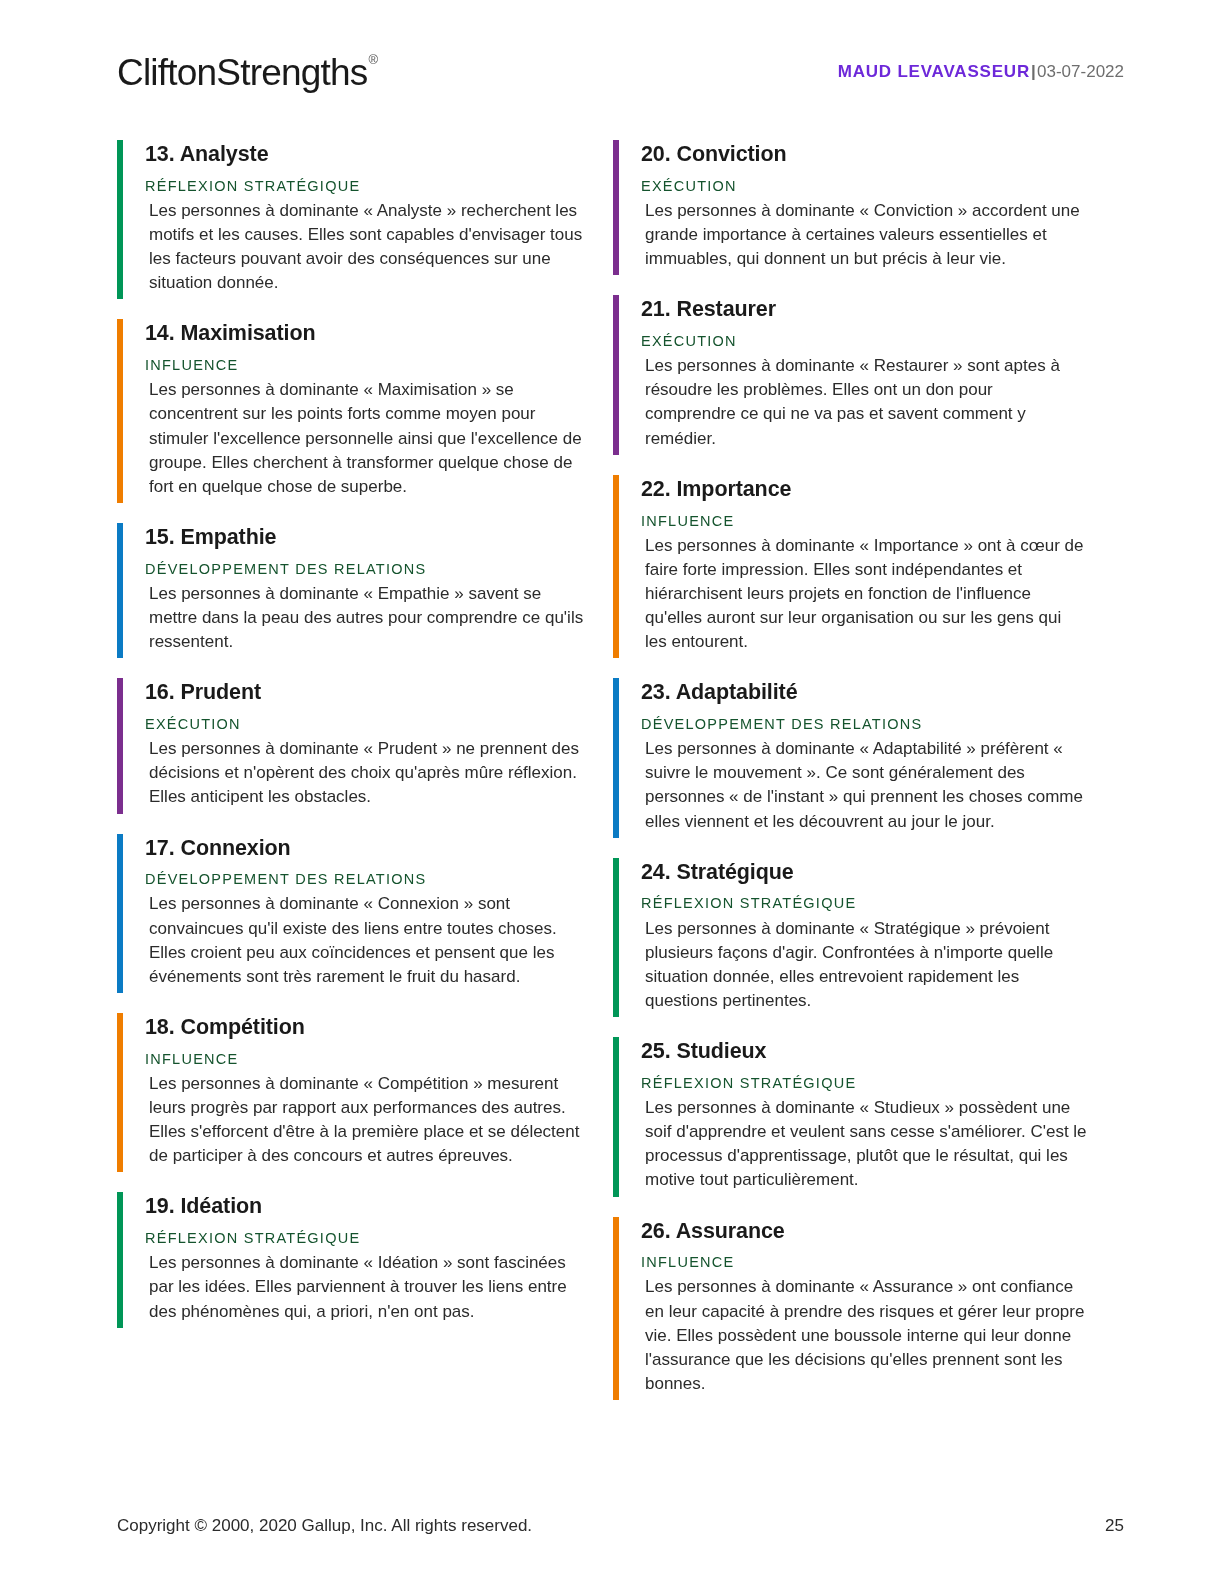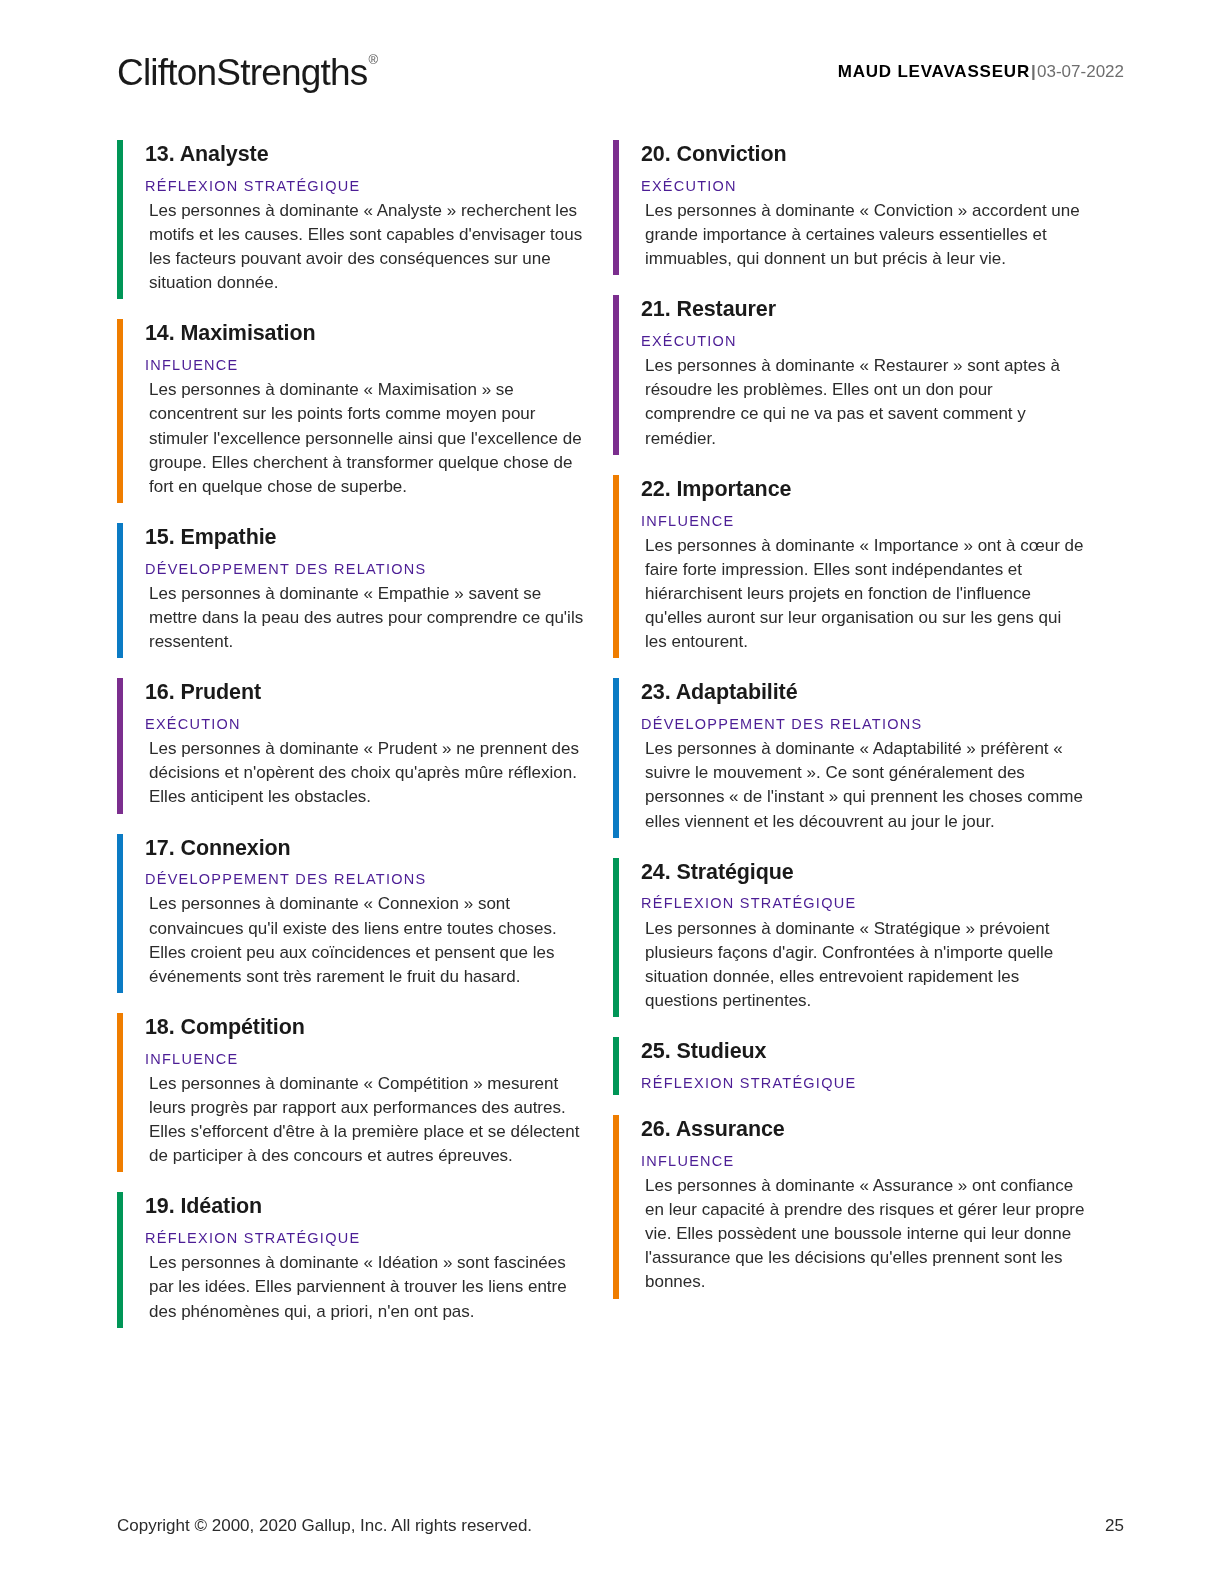--- a/index.html
+++ b/index.html
@@ -47,21 +47,21 @@
   }
   .header-meta {
     font-size: 17px;
     color: #6e6e6e;
     white-space: nowrap;
     letter-spacing: 0.3px;
   }
   .header-meta .uname {
     font-weight: bold;
     letter-spacing: 0.8px;
-    color: #000000;
+    color: #6d28d9;
   }
   .header-meta .sep {
     font-weight: bold;
     color: #6b6b6b;
     padding: 0 1px;
   }
   .header-meta .udate {
     font-weight: normal;
     color: #6e6e6e;
     letter-spacing: 0;
@@ -104,21 +104,21 @@
   .theme-title {
     font-size: 21.5px;
     color: #1a1a1a;
     font-weight: bold;
     line-height: 1.2;
     margin: 0 0 9px 0;
     letter-spacing: -0.1px;
   }
   .theme-domain {
     font-size: 14.5px;
-    color: #4c1d95;
+    color: #14532d;
     letter-spacing: 1.25px;
     margin: 0 0 3px 0;
     line-height: 1.25;
     font-weight: 400;
   }
   .theme-desc {
     font-size: 17px;
     color: #2b2b2b;
     line-height: 1.42;
     margin: 4px;
@@ -253,20 +253,21 @@
             <div class="theme-title">24. Stratégique</div>
             <div class="theme-domain">RÉFLEXION STRATÉGIQUE</div>
             <div class="theme-desc">Les personnes à dominante « Stratégique » prévoient plusieurs façons d'agir. Confrontées à n'importe quelle situation donnée, elles entrevoient rapidement les questions pertinentes.</div>
           </div>
         </div>
         <div class="theme">
           <div class="bar" style="background: rgb(0, 150, 87);"></div>
           <div class="theme-body">
             <div class="theme-title">25. Studieux</div>
             <div class="theme-domain">RÉFLEXION STRATÉGIQUE</div>
+            <div class="theme-desc">Les personnes à dominante « Studieux » possèdent une soif d'apprendre et veulent sans cesse s'améliorer. C'est le processus d'apprentissage, plutôt que le résultat, qui les motive tout particulièrement.</div>
           </div>
         </div>
         <div class="theme">
           <div class="bar" style="background: rgb(239, 125, 0);"></div>
           <div class="theme-body">
             <div class="theme-title">26. Assurance</div>
             <div class="theme-domain">INFLUENCE</div>
             <div class="theme-desc">Les personnes à dominante « Assurance » ont confiance en leur capacité à prendre des risques et gérer leur propre vie. Elles possèdent une boussole interne qui leur donne l'assurance que les décisions qu'elles prennent sont les bonnes.</div>
           </div>
         </div>

